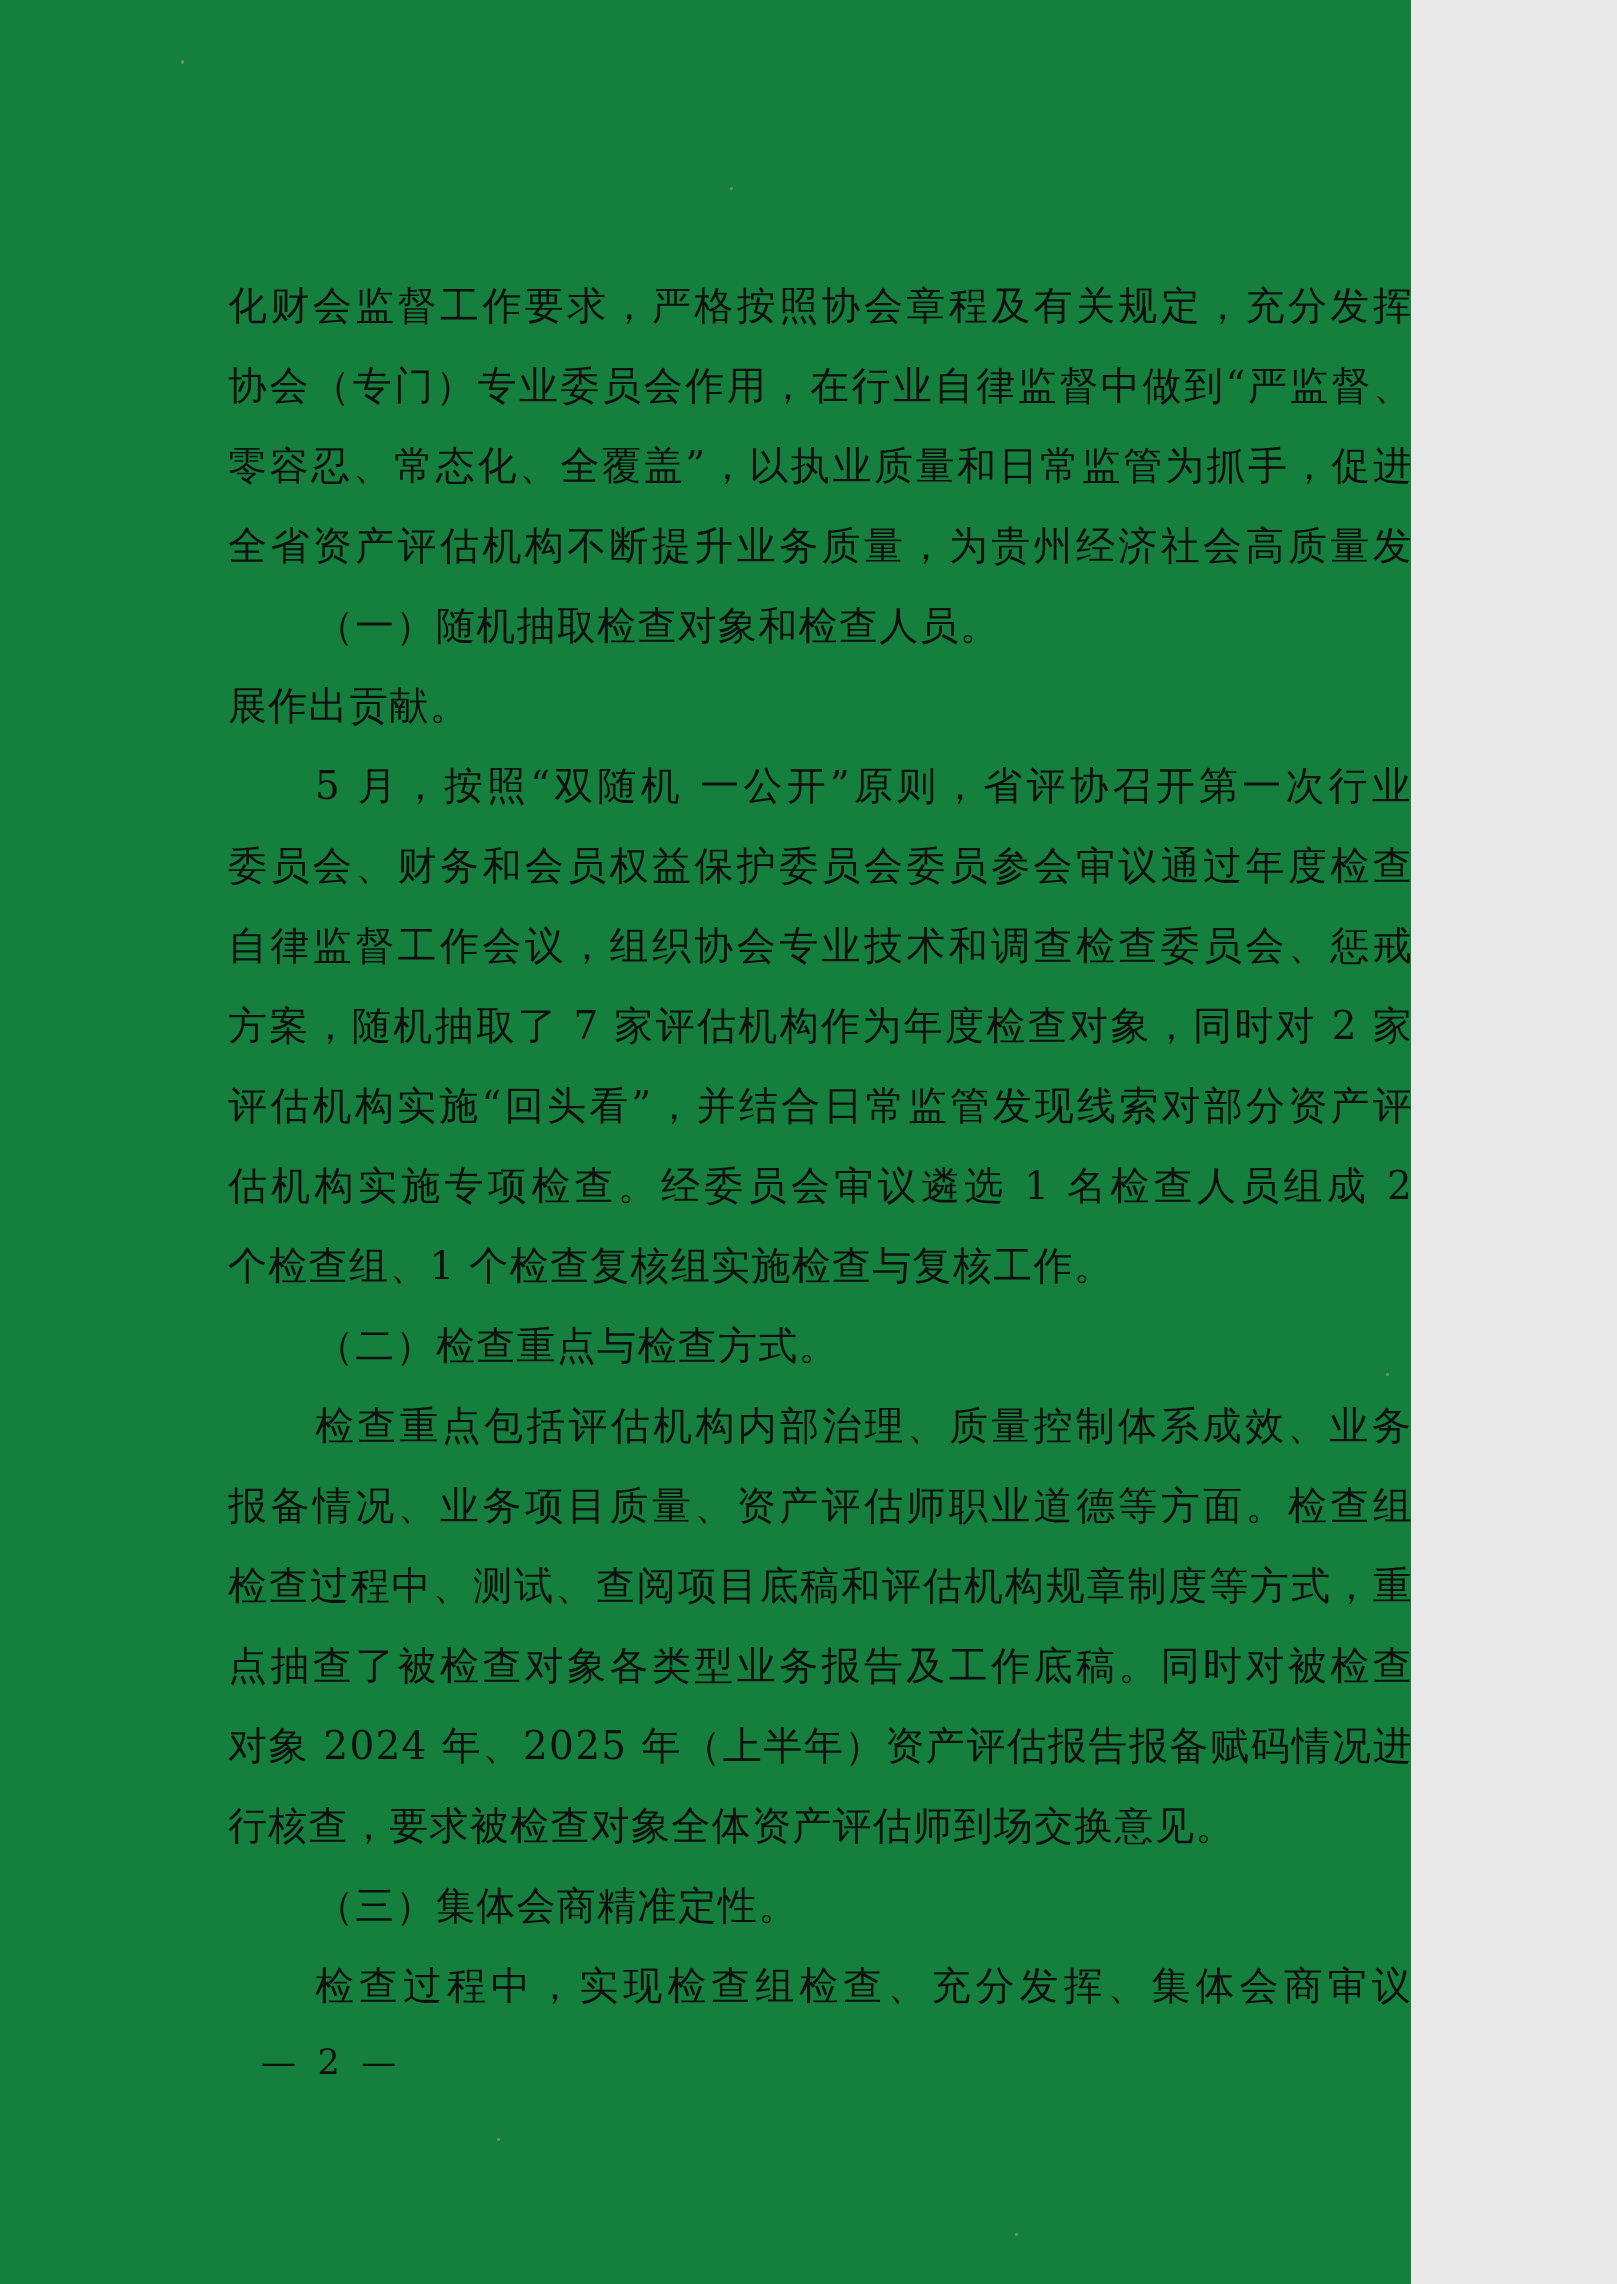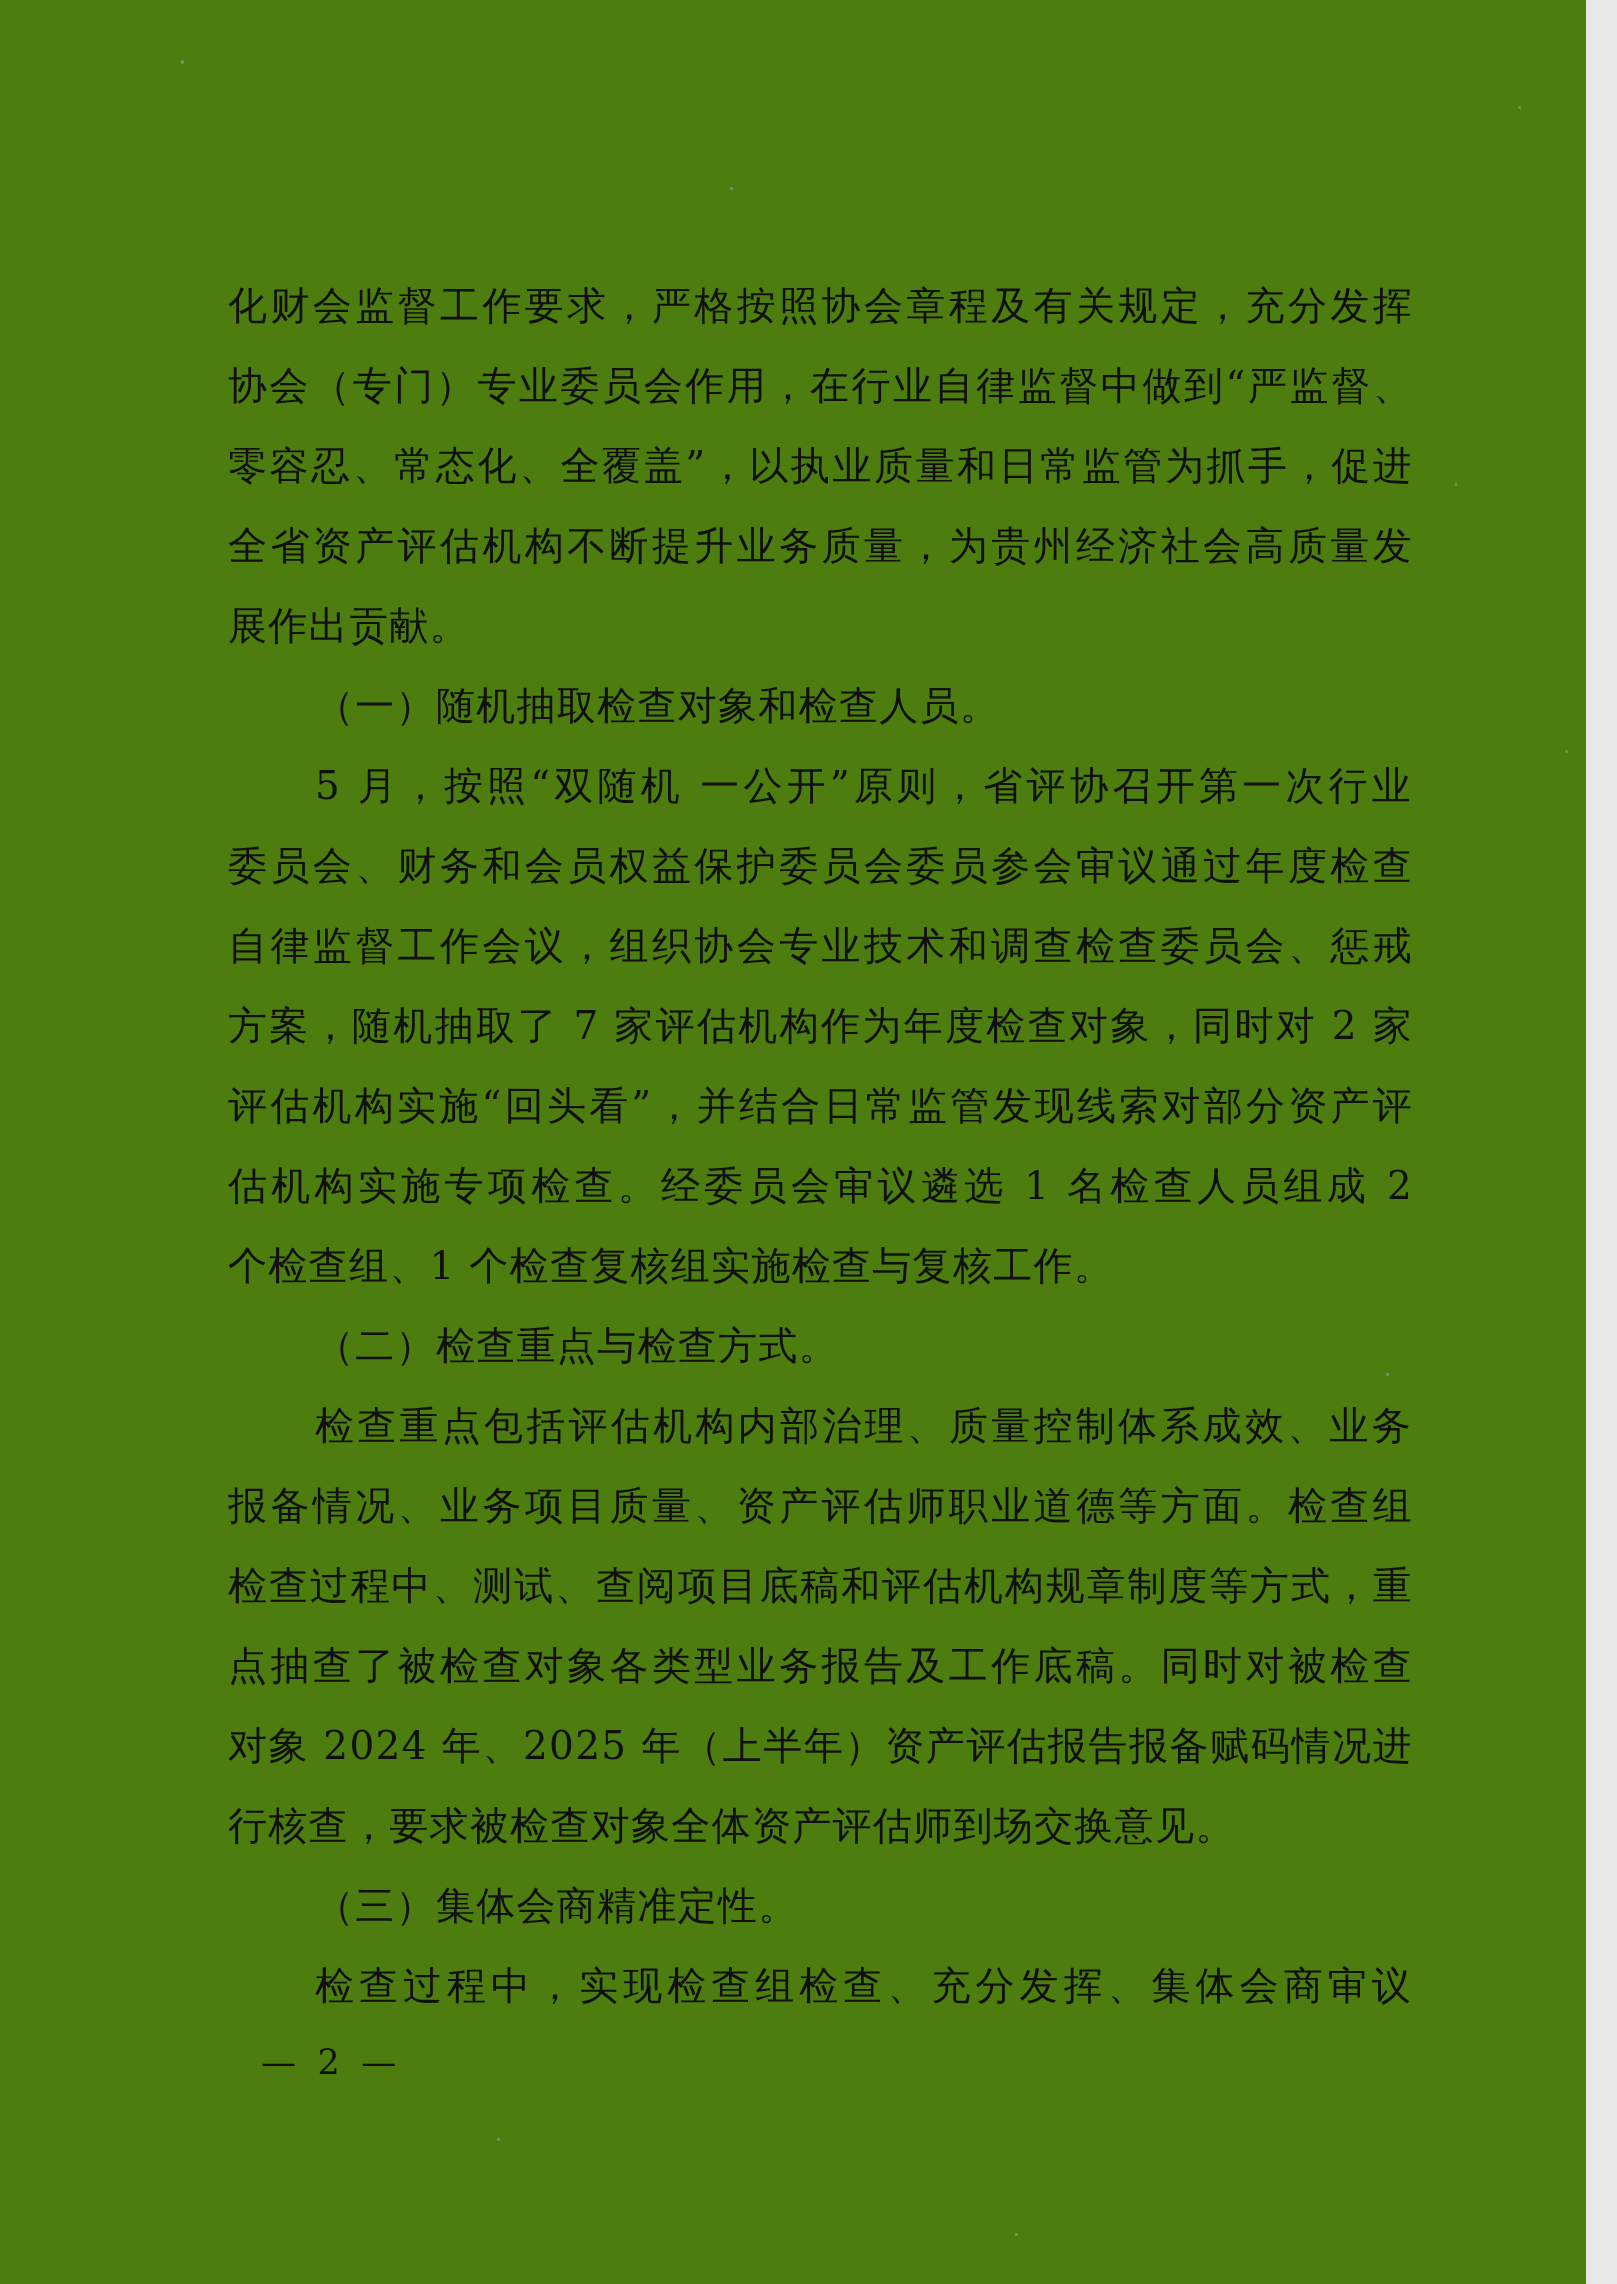--- a/index.html
+++ b/index.html
@@ -3,22 +3,22 @@
 <meta charset="utf-8">
 <style>
   html, body { margin: 0; padding: 0; }
   body {
     width: 1617px; height: 2284px;
     background: #e8e8e8;
     font-family: "DejaVu Serif", "Liberation Serif", serif;
   }
   .page {
     position: relative;
-    width: 1586px; height: 2284px;
-    background: #4d7c0f;
+    width: 1411px; height: 2284px;
+    background: #15803d;
     overflow: hidden;
     color: #101010;
   }
   .doc-body {
     position: absolute;
     left: 228px; top: 266px;
     width: 1185px;
   }
   .ln {
     height: 80px;
@@ -56,22 +56,22 @@
 </head>
 <body>
 
 <div class="page">
 
   <div class="doc-body">
     <div class="ln j">化财会监督工作要求，严格按照协会章程及有关规定，充分发挥</div>
     <div class="ln j">协会（专门）专业委员会作用，在行业自律监督中做到“严监督、</div>
     <div class="ln j">零容忍、常态化、全覆盖”，以执业质量和日常监管为抓手，促进</div>
     <div class="ln j">全省资产评估机构不断提升业务质量，为贵州经济社会高质量发</div>
+    <div class="ln ind head">（一）随机抽取检查对象和检查人员。</div>
     <div class="ln">展作出贡献。</div>
-    <div class="ln ind head">（一）随机抽取检查对象和检查人员。</div>
     <div class="ln j ind">5 月，按照“双随机 一公开”原则，省评协召开第一次行业</div>
     <div class="ln j">委员会、财务和会员权益保护委员会委员参会审议通过年度检查</div>
     <div class="ln j">自律监督工作会议，组织协会专业技术和调查检查委员会、惩戒</div>
     <div class="ln j">方案，随机抽取了 7 家评估机构作为年度检查对象，同时对 2 家</div>
     <div class="ln j">评估机构实施“回头看”，并结合日常监管发现线索对部分资产评</div>
     <div class="ln j">估机构实施专项检查。经委员会审议遴选 1 名检查人员组成 2</div>
     <div class="ln">个检查组、1 个检查复核组实施检查与复核工作。</div>
     <div class="ln ind head">（二）检查重点与检查方式。</div>
     <div class="ln j ind">检查重点包括评估机构内部治理、质量控制体系成效、业务</div>
     <div class="ln j">报备情况、业务项目质量、资产评估师职业道德等方面。检查组</div>

